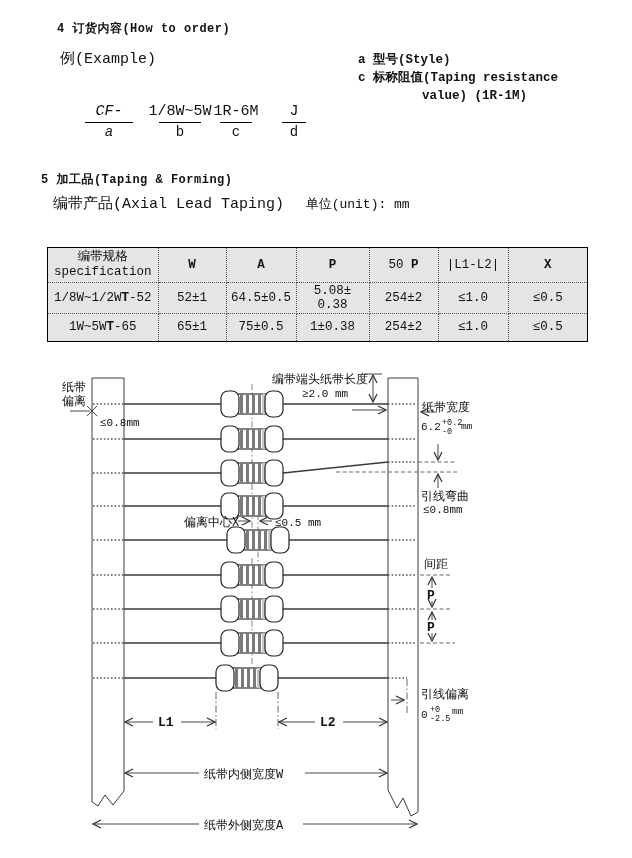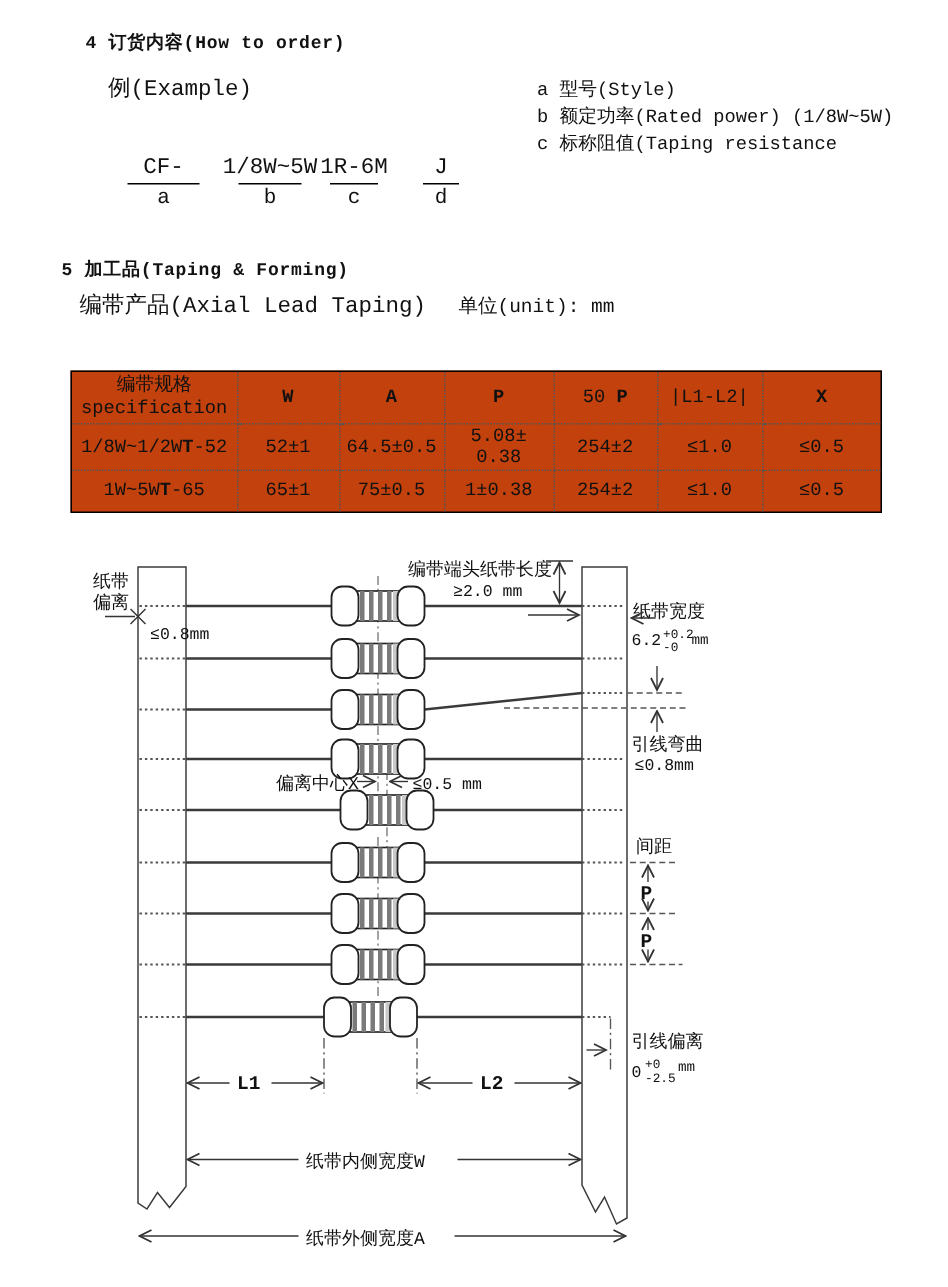--- a/index.html
+++ b/index.html
@@ -12,25 +12,25 @@
   .abs { position: absolute; }
   .h-main { font-size: 12px; font-weight: bold; letter-spacing: 0.5px; }
   .h-sub  { font-size: 15px; }
 
   
   .ex-part { position: absolute; top: 103px; text-align: center; }
   .ex-code { font-size: 15px; display: block; white-space: nowrap; }
   .ex-line { height: 1px; background: #000; margin: 2px auto 1px auto; }
   .ex-letter { font-size: 14px; display: block; }
 
-  .legend { position: absolute; left: 358px; top: 51px; font-size: 12.5px; line-height: 18px; white-space: nowrap; }
+  .legend { position: absolute; left: 358px; top: 51px; font-size: 12.5px; line-height: 18px; white-space: nowrap; font-weight: bold; }
   .legend .indent { padding-left: 64px; }
 
   
-  .spec-table-wrap { position: absolute; left: 47px; top: 247px; border: 1px solid #000; background: #c2410c; }
+  .spec-table-wrap { position: absolute; left: 47px; top: 247px; border: 1px solid #000; background: #e5e5e5; }
   table { border-collapse: collapse; table-layout: fixed; font-size: 12.5px; }
   td, th { border-right: 1px dotted #555; border-bottom: 1px dotted #555;
            text-align: center; vertical-align: middle; font-weight: normal;
            padding: 1px 2px; line-height: 1.15; }
   td:last-child, th:last-child { border-right: none; }
   tr:last-child td { border-bottom: none; }
   .preline { white-space: pre-line; }
   .bold { font-weight: bold; }
 
   
@@ -52,23 +52,23 @@
   .lbl-s{ font-size: 11px; }
   .tol  { font-size: 8.5px; }
   .unit { font-size: 9.5px; }
   .dimtxt { font-size: 12px; }
   .dimbold { font-size: 13px; font-weight: bold; }
 </style>
 </head>
 <body>
 
 <div class="abs h-main" style="left:57px; top:20px;">4 订货内容(How to order)</div>
-<div class="abs h-sub" style="left:72px; top:49px;">例(Example)</div>
-
-<div class="ex-part" style="left:83px; width:52px;">
+<div class="abs h-sub" style="left:60px; top:49px;">例(Example)</div>
+
+<div class="ex-part" style="left:83px; width:52px;font-style:italic;">
   <span class="ex-code">CF-</span>
   <div class="ex-line" style="width:48px;"></div>
   <span class="ex-letter">a</span>
 </div>
 <div class="ex-part" style="left:145px; width:70px;">
   <span class="ex-code">1/8W~5W</span>
   <div class="ex-line" style="width:42px;"></div>
   <span class="ex-letter">b</span>
 </div>
 <div class="ex-part" style="left:211px; width:50px;">
@@ -77,22 +77,22 @@
   <span class="ex-letter">c</span>
 </div>
 <div class="ex-part" style="left:280px; width:28px;">
   <span class="ex-code">J</span>
   <div class="ex-line" style="width:24px;"></div>
   <span class="ex-letter">d</span>
 </div>
 
 <div class="legend">
   <div>a 型号(Style)</div>
-  <div>b 额定功率(Rated power) (1/8W~5W)</div>
   <div>c 标称阻值(Taping resistance</div>
+  <div class="indent">value) (1R-1M)</div>
 </div>
 
 <div class="abs h-main" style="left:41px; top:171px;">5 加工品(Taping &amp; Forming)</div>
 <div class="abs" style="left:53px; top:194px; white-space:nowrap;">
   <span class="h-sub">编带产品(Axial Lead Taping)</span>
   <span style="font-size:13px; margin-left:12px;">单位(unit): mm</span>
 </div>
 
 <div class="spec-table-wrap">
   <table>

